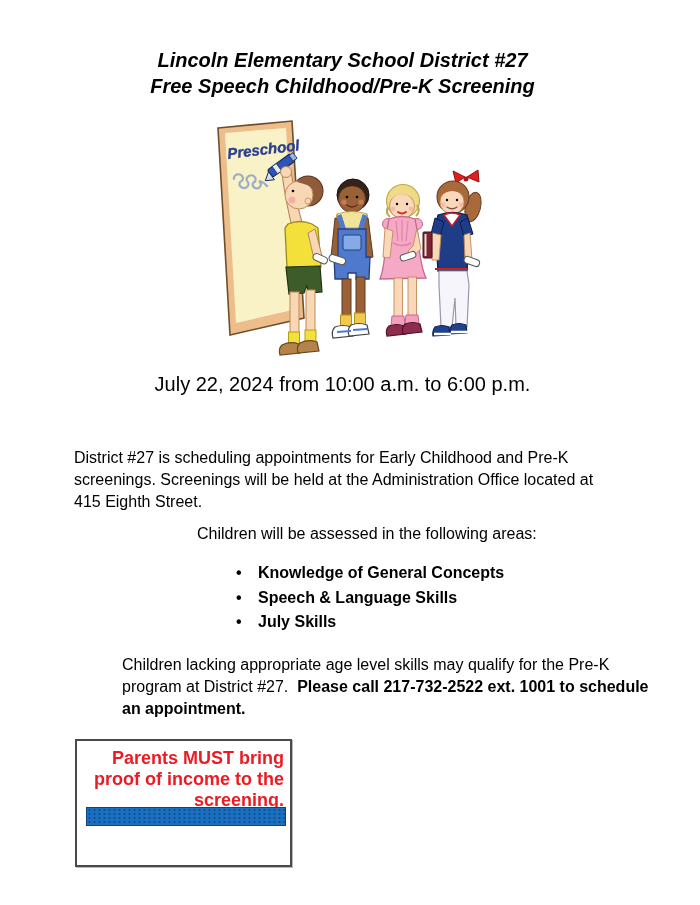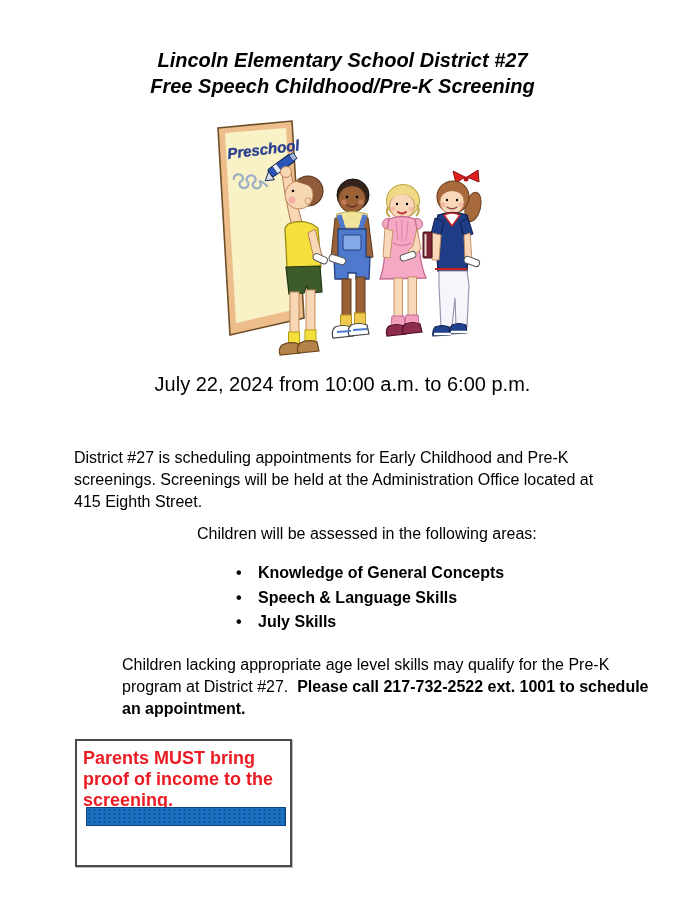--- a/index.html
+++ b/index.html
@@ -79,21 +79,21 @@
   .notice-box {
     position: absolute;
     left: 75px; top: 739px;
     width: 213px; height: 124px;
     border: 2px solid #4a4a4a;
     background: #ffffff;
     box-shadow: 1px 1px 0 #bbb;
   }
   .notice-text {
     padding: 7px 6px 0 6px;
-    text-align: left;
+    text-align: right;
     color: #EC1B23;
     font-weight: bold;
     font-size: 18px;
     line-height: 21px;
   }
   .blue-bar {
     position: absolute;
     left: 9px; top: 66px;
     width: 198px; height: 17px;
     background-color: #1B6FC0;

